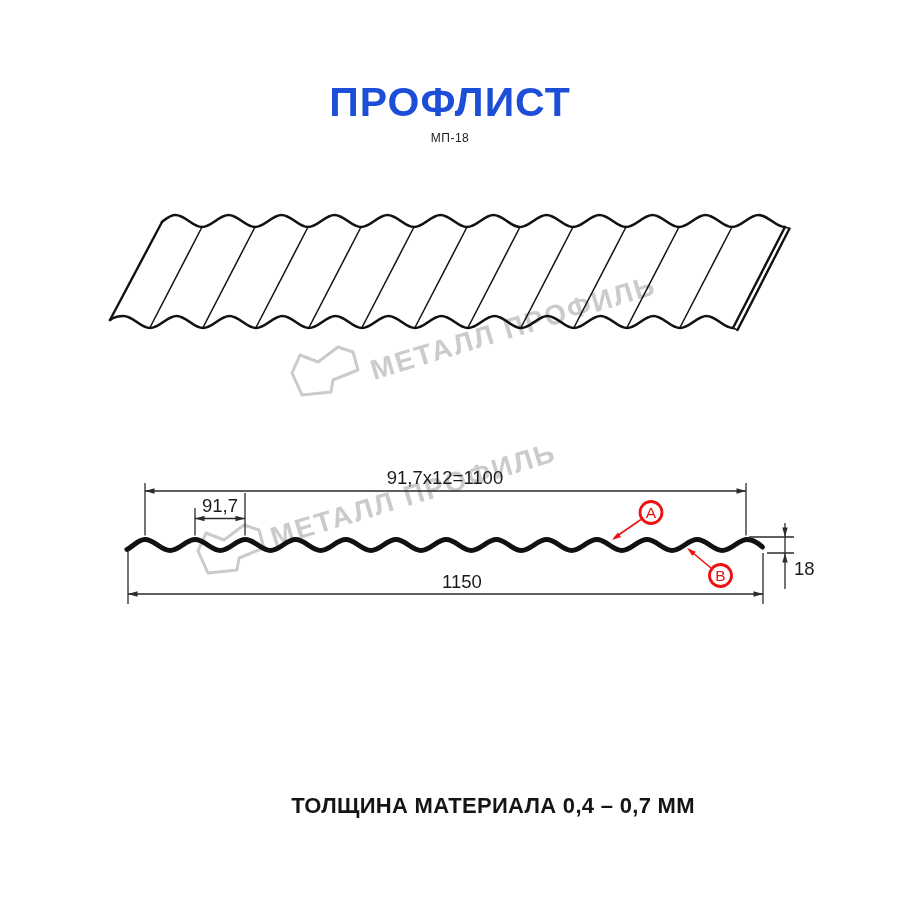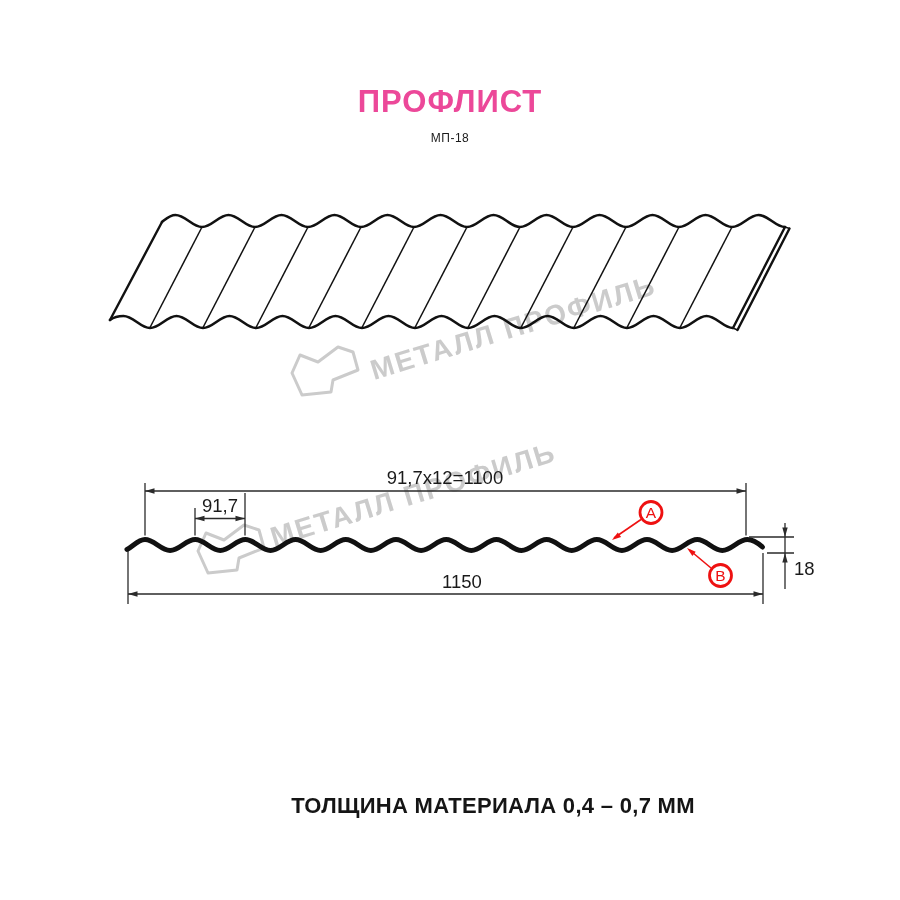--- a/index.html
+++ b/index.html
@@ -1,19 +1,19 @@
 <!DOCTYPE html>
 <html><head>
 <meta charset="utf-8">
 <style>
   html,body{margin:0;padding:0;background:#fff;}
   .page{position:relative;width:900px;height:900px;background:#ffffff;overflow:hidden;
         font-family:"Liberation Sans","DejaVu Sans",sans-serif;}
   .title{position:absolute;top:82px;left:0;width:900px;text-align:center;
-         font-size:31px;line-height:40px;font-weight:700;letter-spacing:1px;color:#ec4899;}
+         font-size:41px;line-height:40px;font-weight:700;letter-spacing:1px;color:#1d4ed8;}
   .subtitle{position:absolute;top:131px;left:0;width:900px;text-align:center;
          font-size:12px;font-weight:500;letter-spacing:0.5px;color:#1a1a1a;}
   .footer-note{position:absolute;top:793px;left:0;width:900px;text-align:center;
          font-size:22px;font-weight:600;letter-spacing:0.3px;color:#151515;padding-left:43px;}
   svg.art{position:absolute;left:0;top:0;}
   .blk{stroke:#111;fill:none;}
   .sheet-edge{stroke-width:2.6;stroke-linecap:round;}
   .sheet-line{stroke-width:1.5;}
   .sheet-side{stroke-width:2.4;stroke-linecap:round;}
   .sheet-thin{stroke-width:1.4;}

